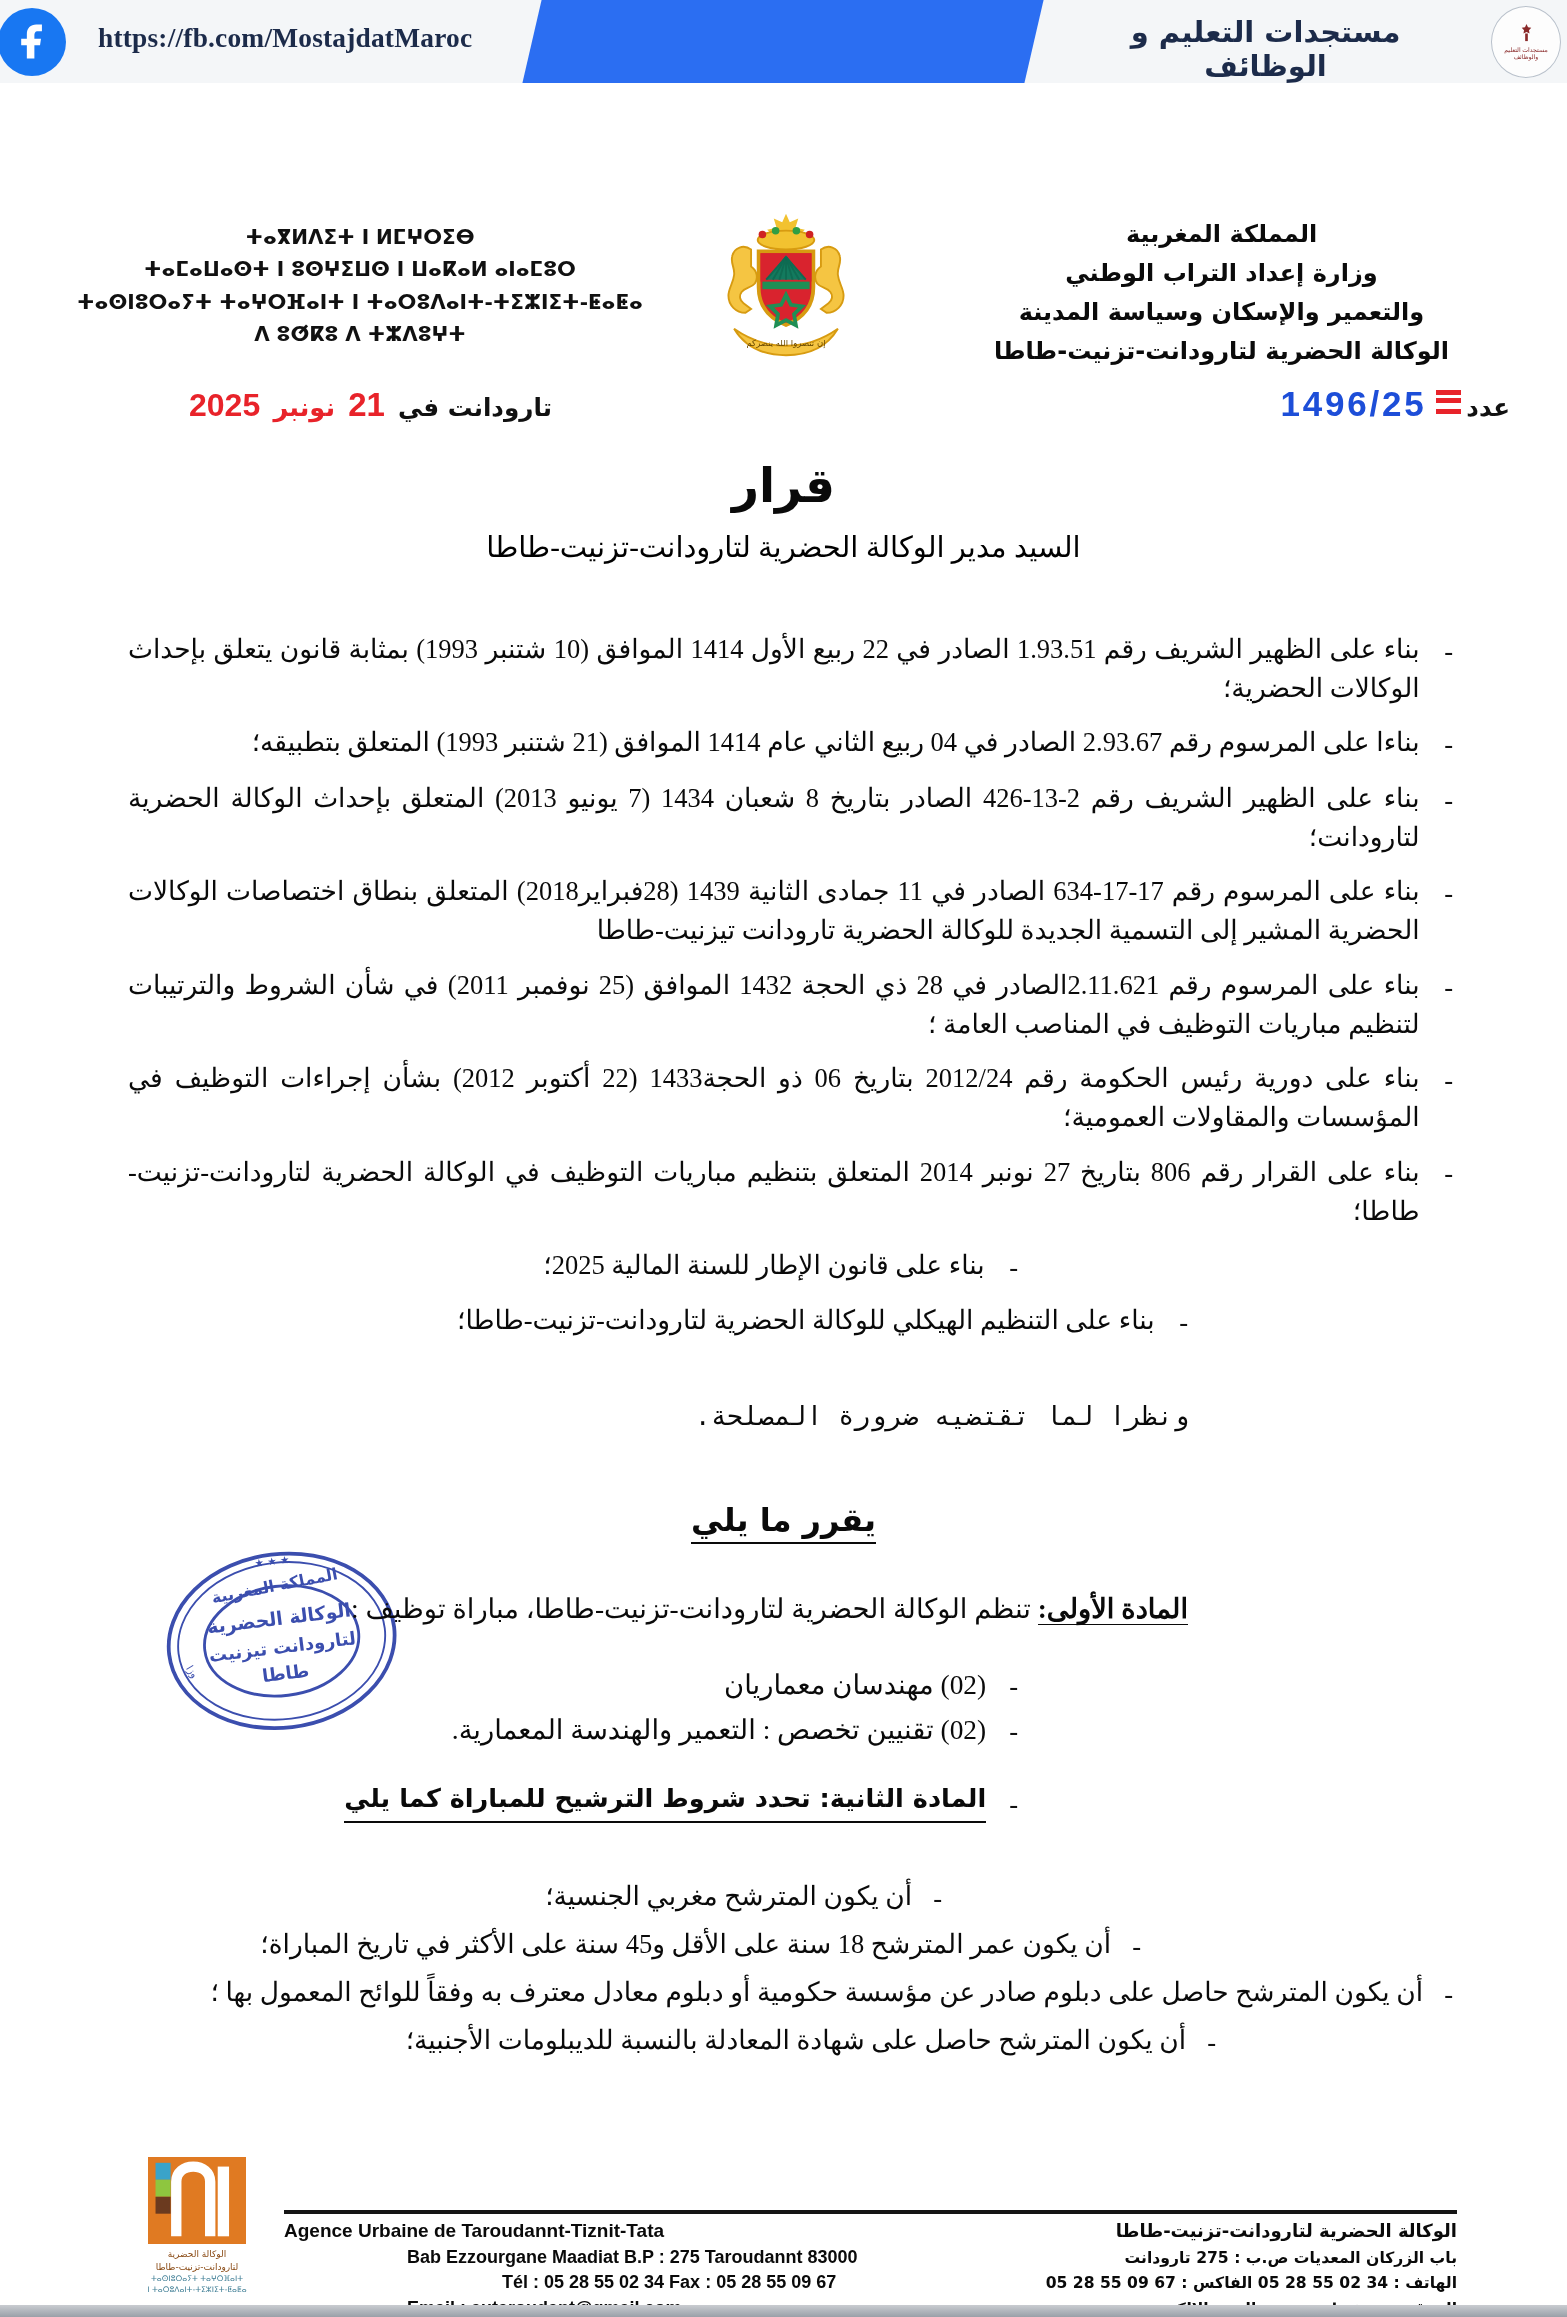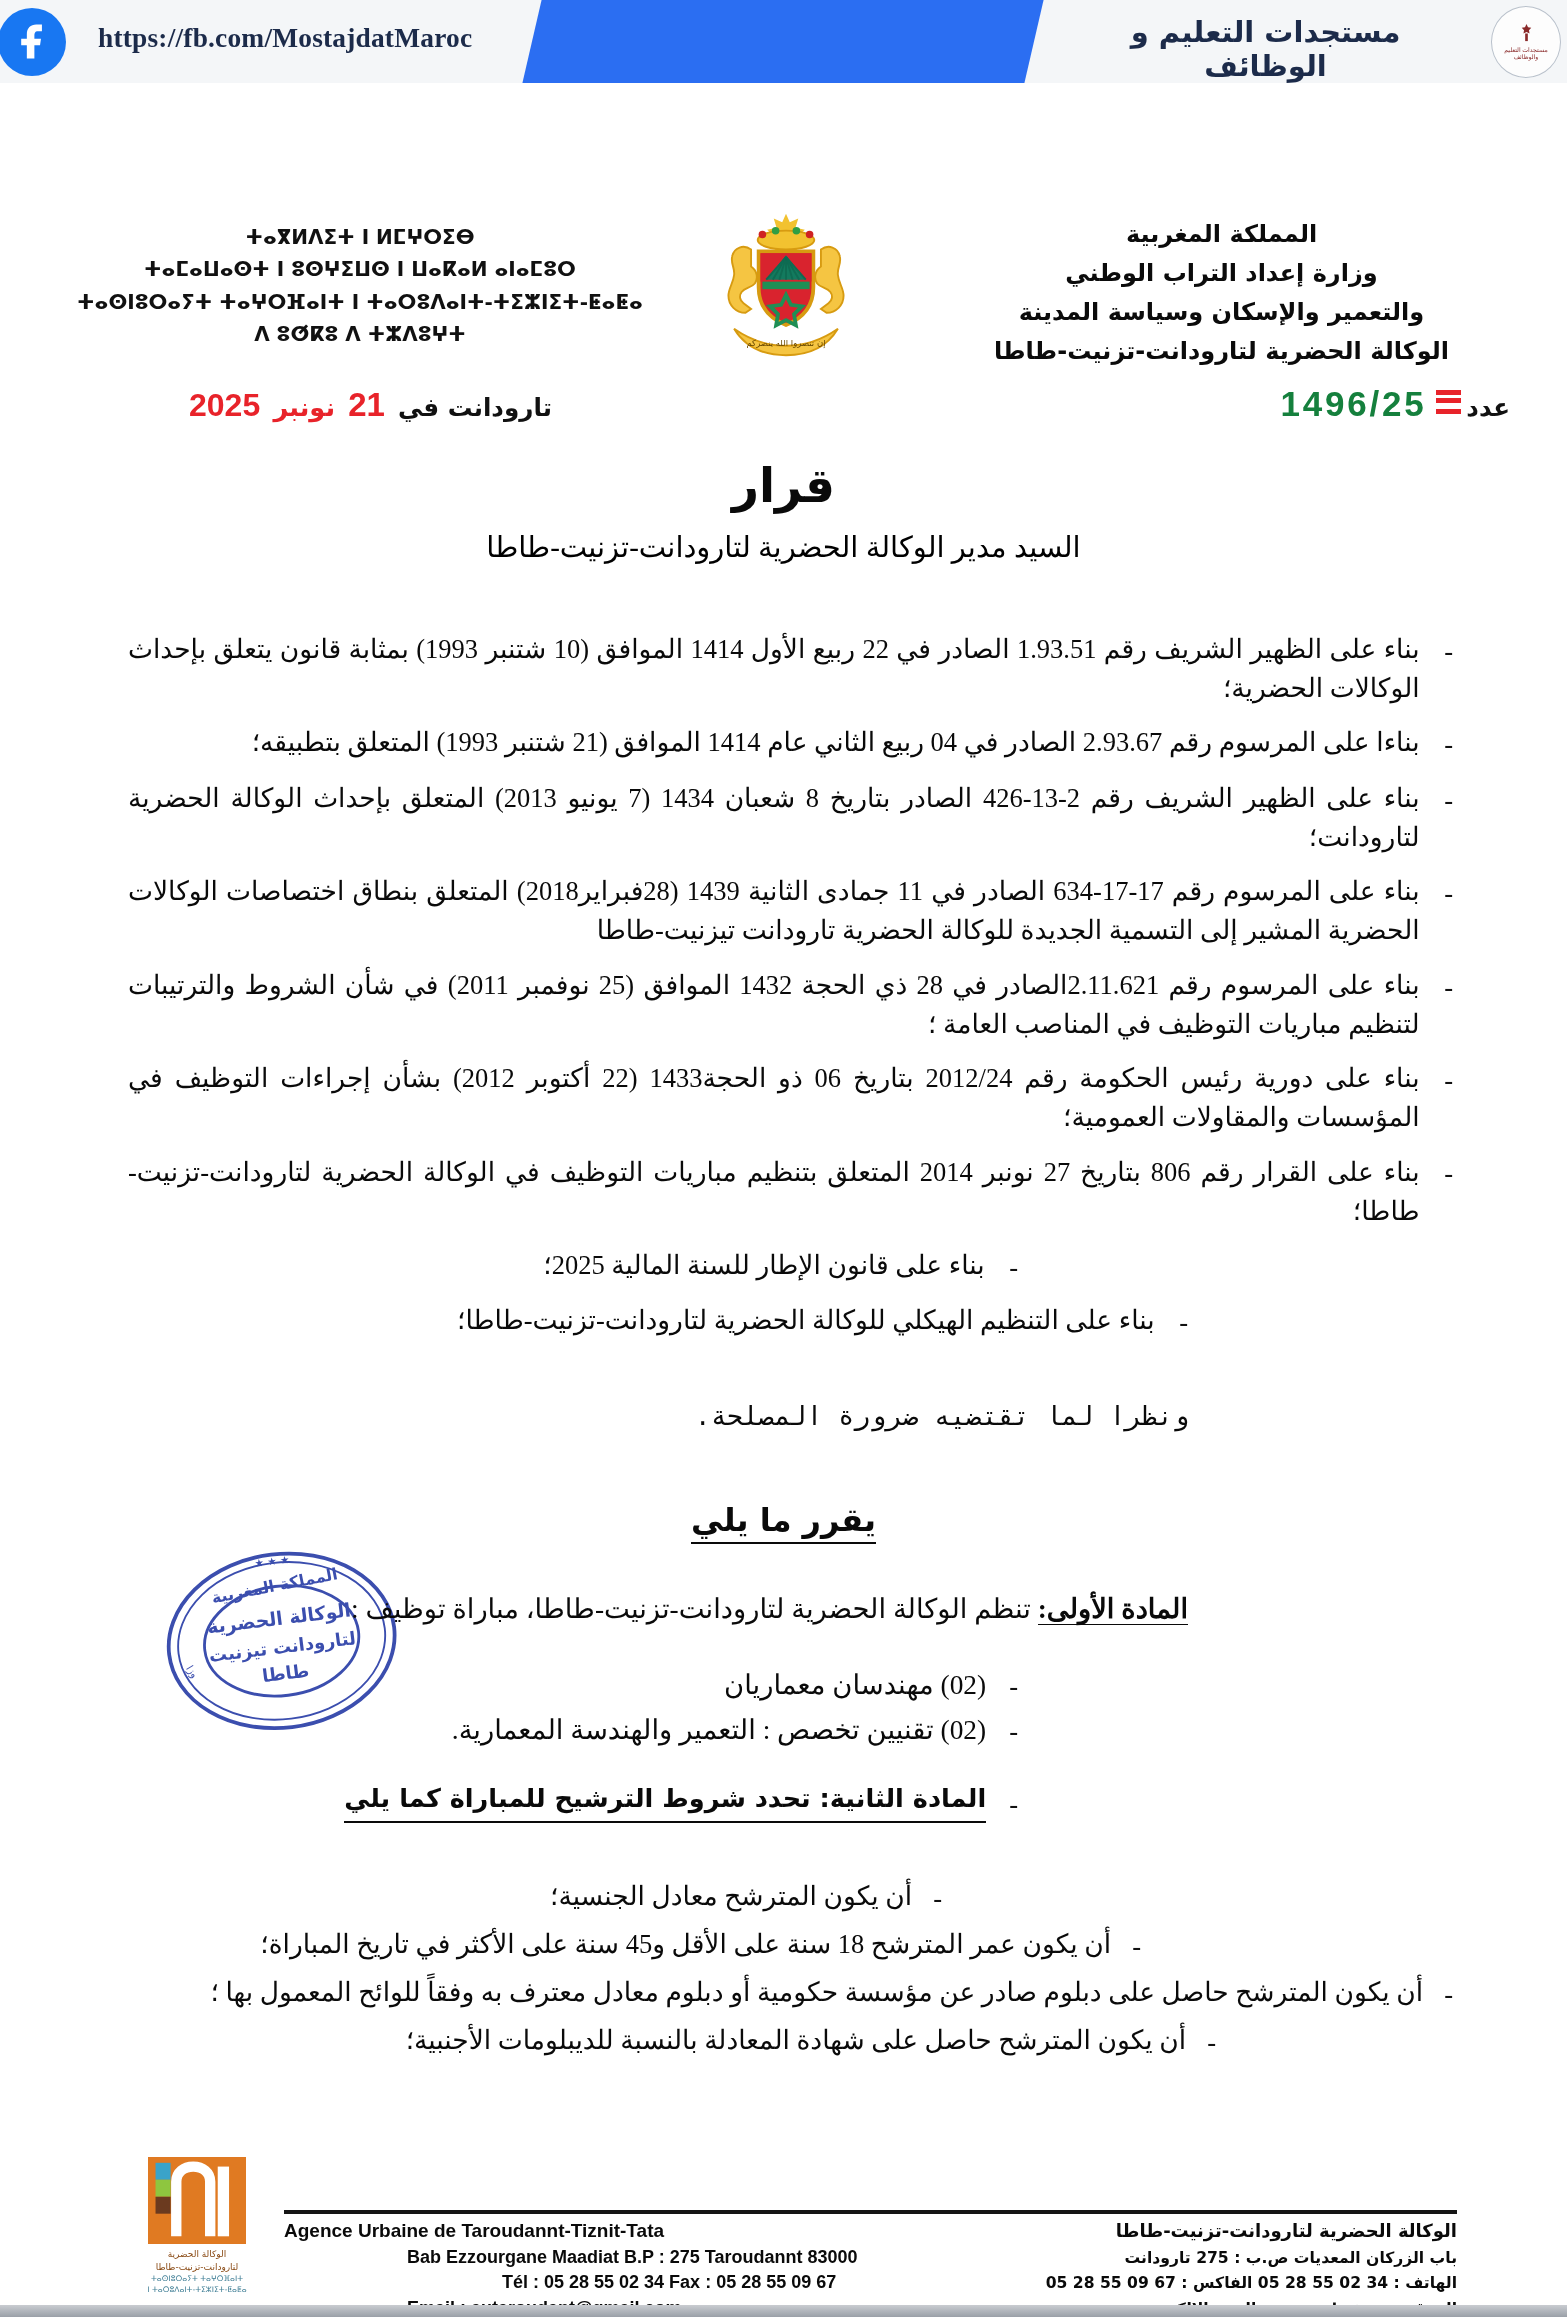--- a/index.html
+++ b/index.html
@@ -158,21 +158,21 @@
   .ref-label {
     font-family: "DejaVu Sans", sans-serif;
     font-weight: bold;
     font-size: 24.6px;
     color: #111;
   }
   .ref-number {
     font-family: "Liberation Sans", sans-serif;
     font-weight: bold;
     font-size: 35px;
-    color: #15803d;
+    color: #1d4ed8;
     letter-spacing: 2.8px;
     direction: ltr;
   }
   .ref-stamp-mark {
     display: inline-block;
     width: 24.6px;
     height: 28px;
     position: relative;
     margin-right: -3.8px;
   }
@@ -639,21 +639,21 @@
   </div>
 
   <div class="article2">
     <span class="dash">-</span>
     <span class="a2-text">المادة الثانية: تحدد شروط الترشيح للمباراة كما يلي</span>
   </div>
 
   <div class="conditions">
     <div class="cond-item c1">
       <span class="dash">-</span>
-      <span class="cond-text">أن يكون المترشح معادل الجنسية؛</span>
+      <span class="cond-text">أن يكون المترشح مغربي الجنسية؛</span>
     </div>
     <div class="cond-item c2">
       <span class="dash">-</span>
       <span class="cond-text">أن يكون عمر المترشح 18 سنة على الأقل و45 سنة على الأكثر في تاريخ المباراة؛</span>
     </div>
     <div class="cond-item c3">
       <span class="dash">-</span>
       <span class="cond-text">أن يكون المترشح حاصل على دبلوم صادر عن مؤسسة حكومية أو دبلوم معادل معترف به وفقاً للوائح المعمول بها ؛</span>
     </div>
     <div class="cond-item c4">

